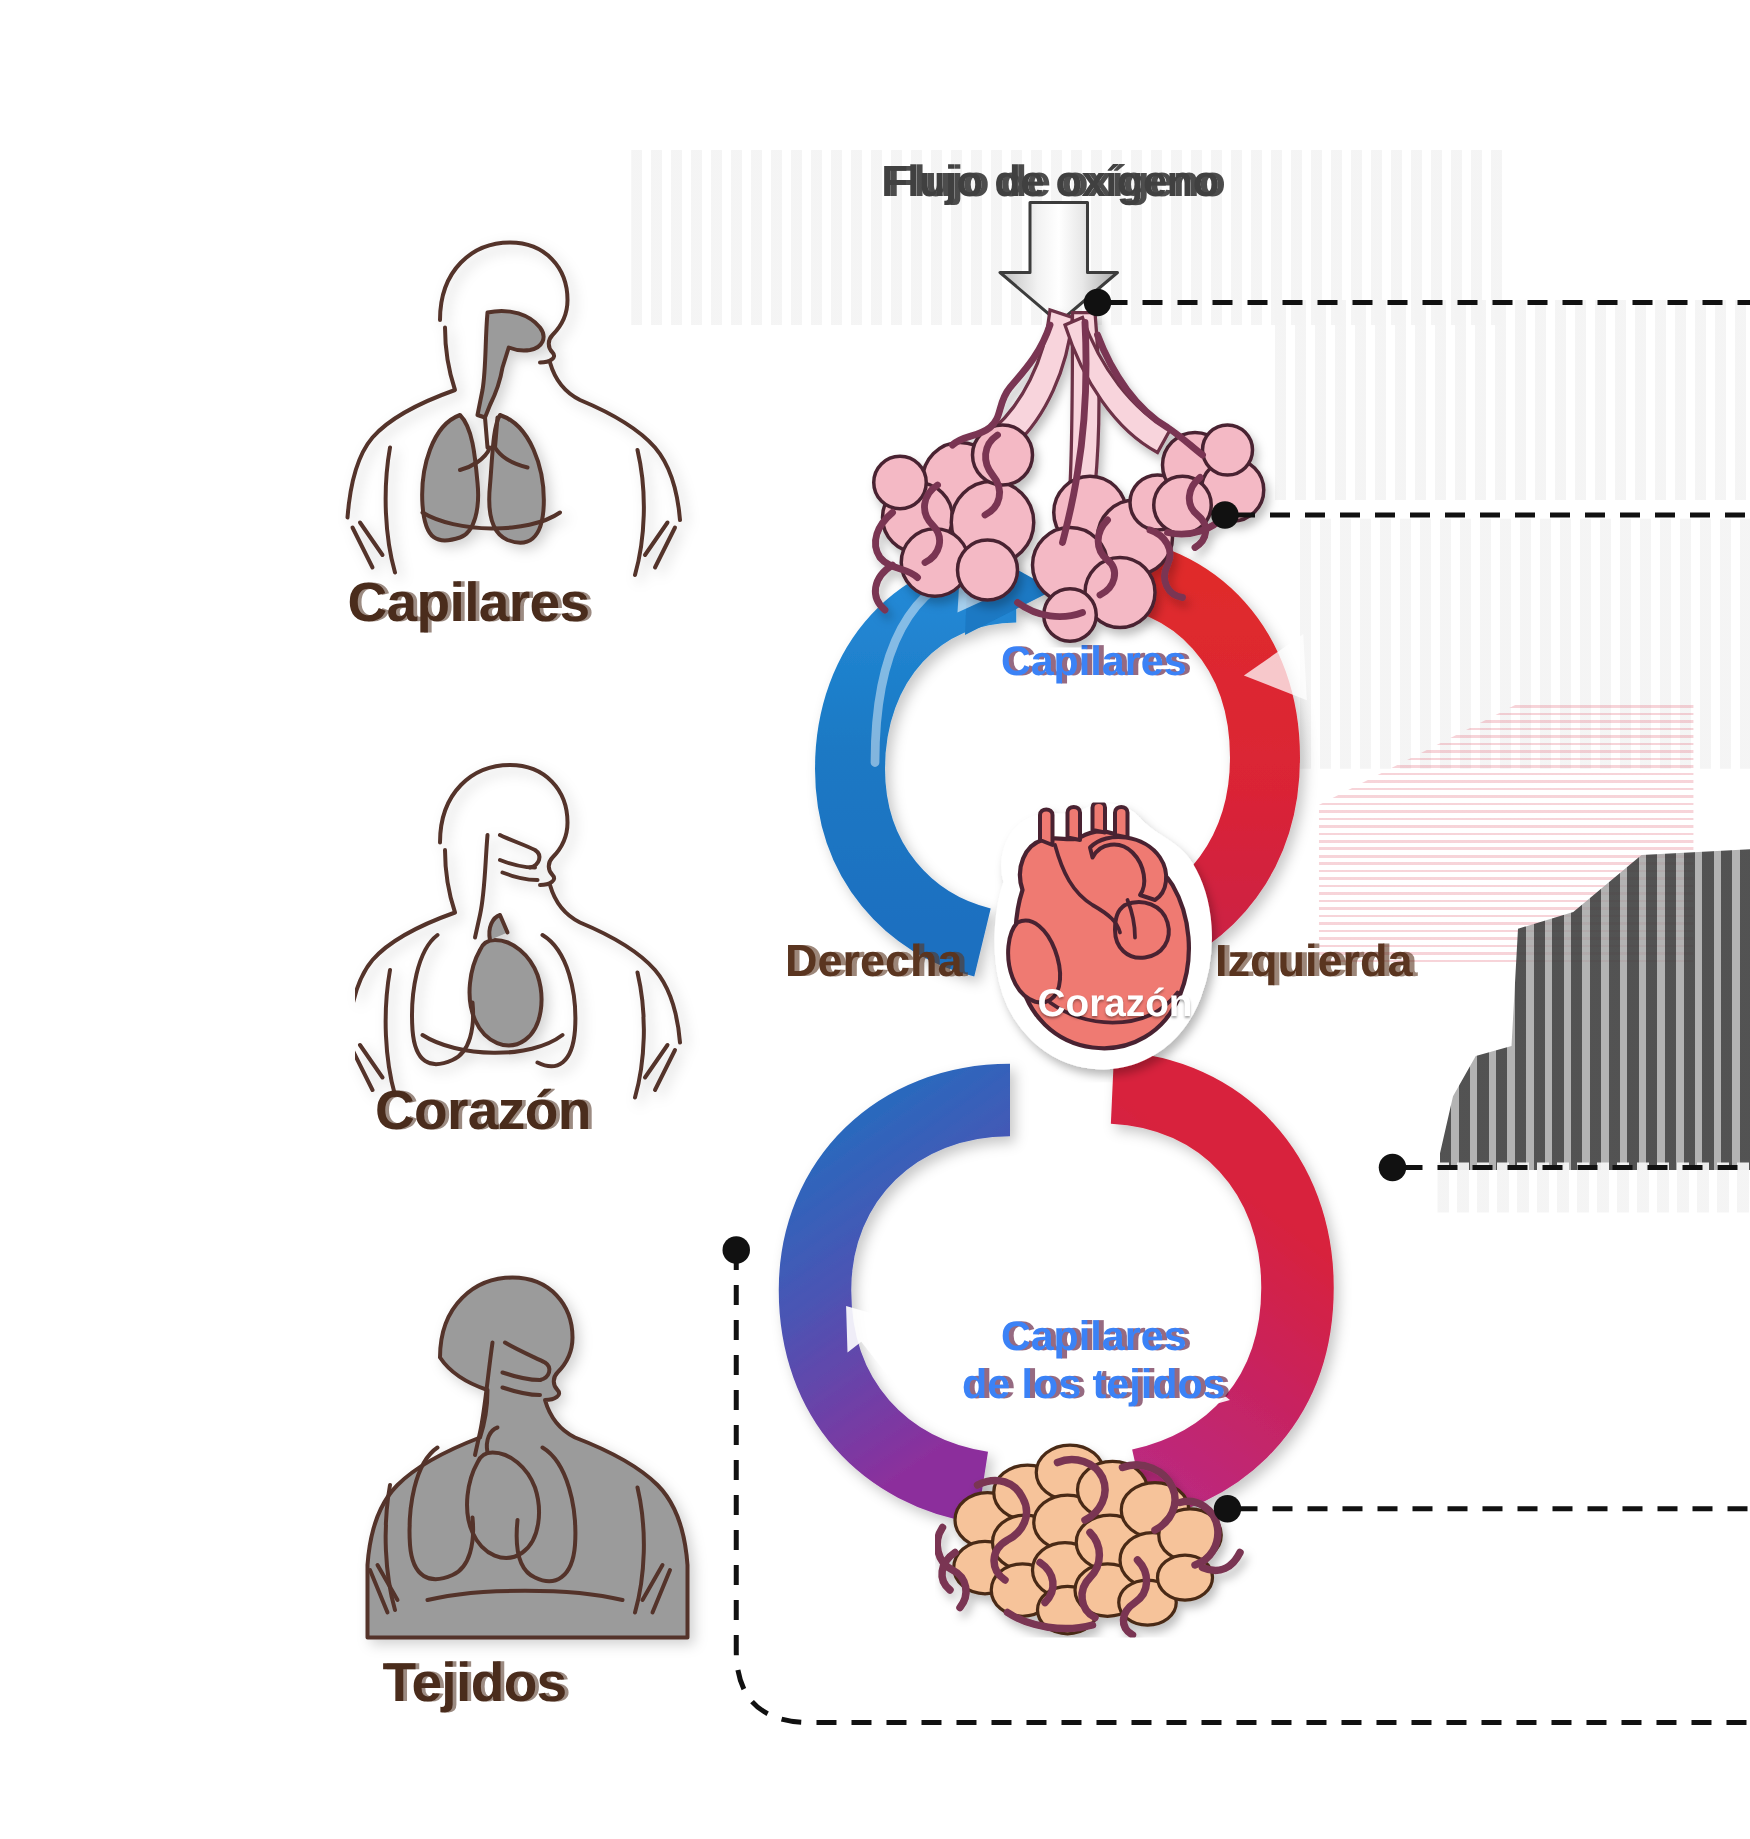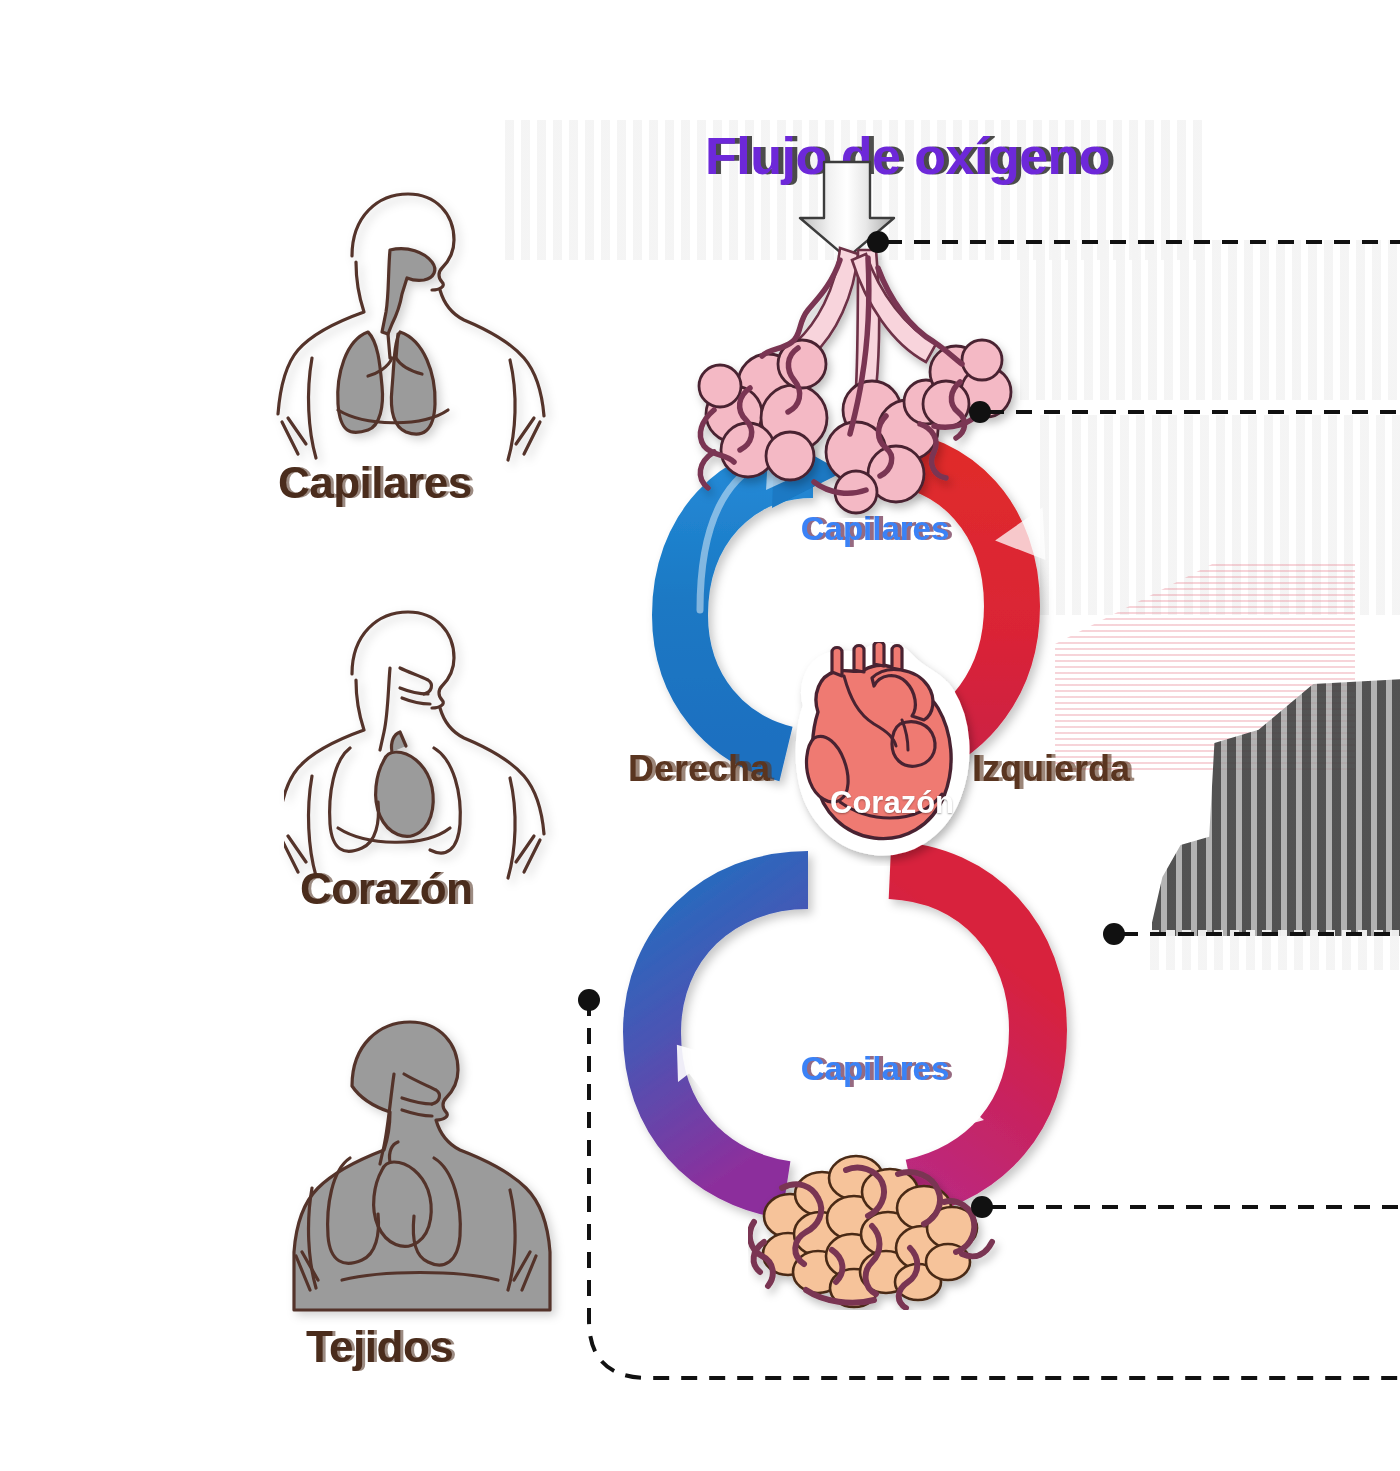--- a/index.html
+++ b/index.html
@@ -33,22 +33,22 @@
   
   .figure-wrap {
     position: absolute;
     filter: drop-shadow(4px 4px 5px rgba(0,0,0,0.18));
   }
 
   
   .flow-title {
     position: absolute;
     font-weight: bold;
-    font-size: 52px;
-    color: #6d28d9;
+    font-size: 35px;
+    color: #404040;
     white-space: nowrap;
     letter-spacing: -0.5px;
     text-shadow: 5px 0 0 rgba(17,17,17,0.75);
   }
 
   
   .cap-label {
     position: absolute;
     font-weight: bold;
     font-size: 33px;
@@ -428,20 +428,21 @@
     </g>
   </svg>
   <div class="heart-label" style="left:830px; top:785px;">Corazón</div>
 
   <div class="cap-label" style="left:760px; top:510px; width:230px;">
     <div>Capilares</div>
   </div>
 
   <div class="cap-label" style="left:760px; top:1050px; width:230px;">
     <div>Capilares</div>
+    <div>de los tejidos</div>
   </div>
 
   <div class="side-label" style="left:628px; top:748px;">Derecha</div>
 
   <div class="side-label" style="left:972px; top:748px;">Izquierda</div>
 
   <svg class="abs" style="left:0; top:0; z-index:45; pointer-events:none;" width="1400" height="1471">
     <g stroke="#111111" stroke-width="4" fill="none" stroke-dasharray="16 12">
       <line x1="886" y1="242" x2="1400" y2="242"></line>
       <line x1="988" y1="412" x2="1400" y2="412"></line>

